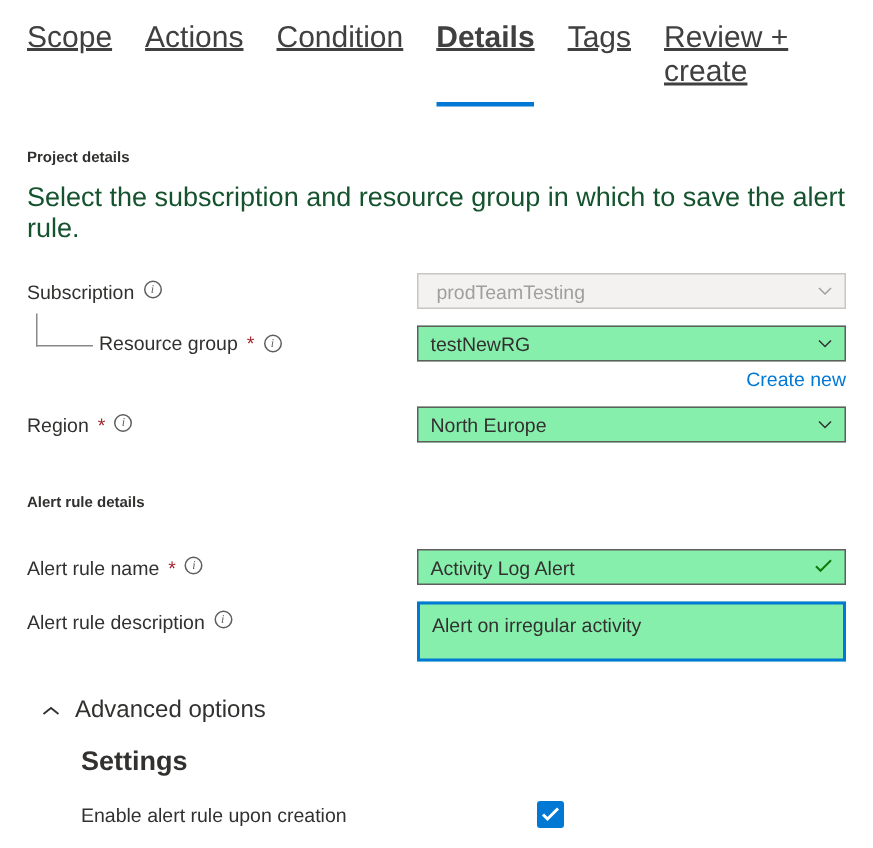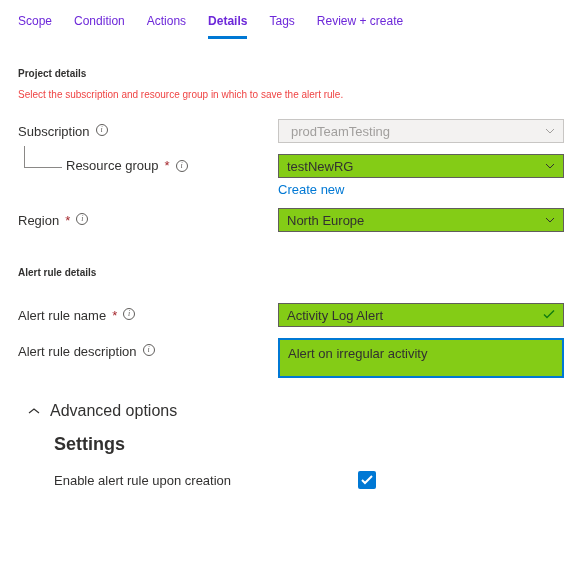--- a/index.html
+++ b/index.html
@@ -13,36 +13,37 @@
     }
     .tabs {
       display: flex;
       gap: 22px;
       border-bottom: 1px solid transparent;
       margin-bottom: 28px;
     }
     .tab {
       padding: 6px 0 8px;
       cursor: pointer;
-      font-size: 12px;
-      color: #6d28d9;
+      font-size: 20px;
+      color: #404040;
       border-bottom: 3px solid transparent;
+      text-decoration: underline;
     }
     .tab.active {
       font-weight: 600;
       border-bottom-color: #0078d4;
     }
     .section-title {
       font-weight: 600;
       font-size: 10px;
       margin-bottom: 10px;
     }
     .section-desc {
-      font-size: 10px;
-      color: #ef4444;
+      font-size: 18px;
+      color: #14532d;
       margin-bottom: 18px;
     }
     .row {
       display: flex;
       align-items: center;
       margin-bottom: 10px;
       min-height: 26px;
     }
     .label-col {
       width: 260px;
@@ -88,21 +89,21 @@
       align-items: center;
       gap: 6px;
       padding-top: 4px;
     }
     .select, .input, .textarea {
       width: 100%;
       font-family: inherit;
       font-size: 13px;
       padding: 4px 24px 4px 8px;
       border: 1px solid #605e5c;
-      background: #84cc16;
+      background: #86efac;
       position: relative;
       height: 24px;
       display: flex;
       align-items: center;
       cursor: pointer;
     }
     .select.disabled {
       background: #f3f2f1;
       color: #a19f9d;
       border-color: #c8c6c4;
@@ -132,20 +133,21 @@
       height: auto;
       padding: 6px 8px;
       cursor: text;
       align-items: flex-start;
     }
     .link {
       color: #0078d4;
       font-size: 13px;
       margin-top: 4px;
       cursor: pointer;
+      text-align: right;
     }
     .adv-header {
       display: flex;
       align-items: center;
       gap: 10px;
       font-weight: 400;
       font-size: 16px;
       margin: 24px 0 14px 10px;
       cursor: pointer;
     }
@@ -171,22 +173,22 @@
       cursor: pointer;
     }
     .checkbox svg { display: block; }
     .section-gap { height: 24px; }
   </style>
 </head>
 <body>
 
 <div class="tabs">
   <div class="tab">Scope</div>
+  <div class="tab">Actions</div>
   <div class="tab">Condition</div>
-  <div class="tab">Actions</div>
   <div class="tab active">Details</div>
   <div class="tab">Tags</div>
   <div class="tab">Review + create</div>
 </div>
 
 <div class="section-title">Project details</div>
 <div class="section-desc">Select the subscription and resource group in which to save the alert rule.</div>
 
 <div class="row">
   <div class="label-col">

